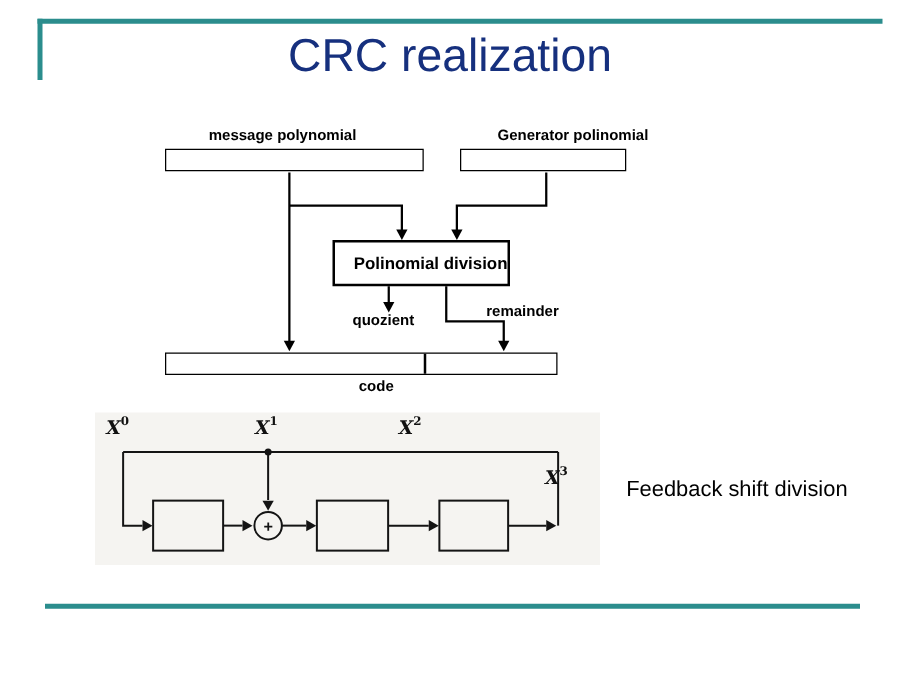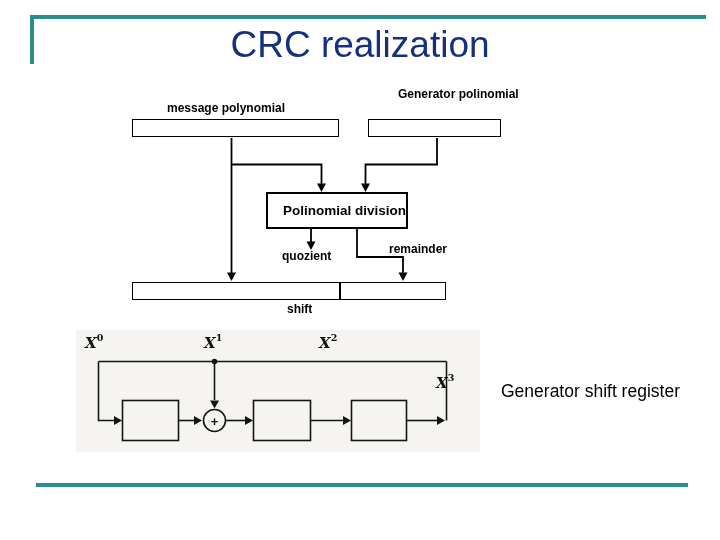--- a/index.html
+++ b/index.html
@@ -52,36 +52,36 @@
 
 <div id="slide">
 
   <div class="teal" style="left:30px;top:15px;width:676px;height:4px;"></div>
   <div class="teal" style="left:30px;top:15px;width:4px;height:49px;"></div>
   <div class="teal" style="left:36px;top:483px;width:652px;height:4px;"></div>
 
   <div id="title">CRC realization</div>
 
   <div class="lbl" style="left:167px;top:101px;">message polynomial</div>
-  <div class="lbl" style="left:398px;top:87px;">Generator polinomial</div>
+  <div class="lbl" style="left:398px;top:101px;">Generator polinomial</div>
 
   <div class="wbox" style="left:132px;top:119px;width:205px;height:16px;"></div>
   <div class="wbox" style="left:368px;top:119px;width:131px;height:16px;"></div>
 
   <div id="division-box">
     <span>Polinomial division</span>
   </div>
 
   <div class="lbl" style="left:282px;top:249px;">quozient</div>
   <div class="lbl" style="left:362px;top:242px;padding-left:27px;">remainder</div>
 
   <div class="wbox" style="left:132px;top:282px;width:312px;height:16px;">
     <div id="code-divider"></div>
   </div>
-  <div class="lbl" style="left:287px;top:302px;">shift</div>
+  <div class="lbl" style="left:287px;top:302px;">code</div>
 
   <svg id="flow-lines" width="720" height="540" viewBox="0 0 720 540">
     <g stroke="#000" stroke-width="1.8" fill="none">
       <path d="M231.5 138 V275"></path>
       <path d="M231.5 164.5 H321.5 V186"></path>
       <path d="M437 138 V164.5 H365.5 V186"></path>
       <path d="M311 229 V243.5"></path>
       <path d="M357 229 V257 H403 V274"></path>
     </g>
     <g fill="#000" stroke="none">
@@ -128,15 +128,15 @@
         <polygon points="118,86 118,95 126,90.5"></polygon>
         <polygon points="134,70.5 143,70.5 138.5,78.5"></polygon>
         <polygon points="169,86 169,95 177,90.5"></polygon>
         <polygon points="267,86 267,95 275,90.5"></polygon>
         <polygon points="361,86 361,95 369,90.5"></polygon>
       </g>
       <text x="138.5" y="95.5" text-anchor="middle" font-family="Liberation Sans, sans-serif" font-size="13" font-weight="bold" fill="#141414">+</text>
     </svg>
   </div>
 
-  <div id="register-caption">Generator shift register</div>
+  <div id="register-caption">Feedback shift division</div>
 
 </div>
 
 </body></html>

